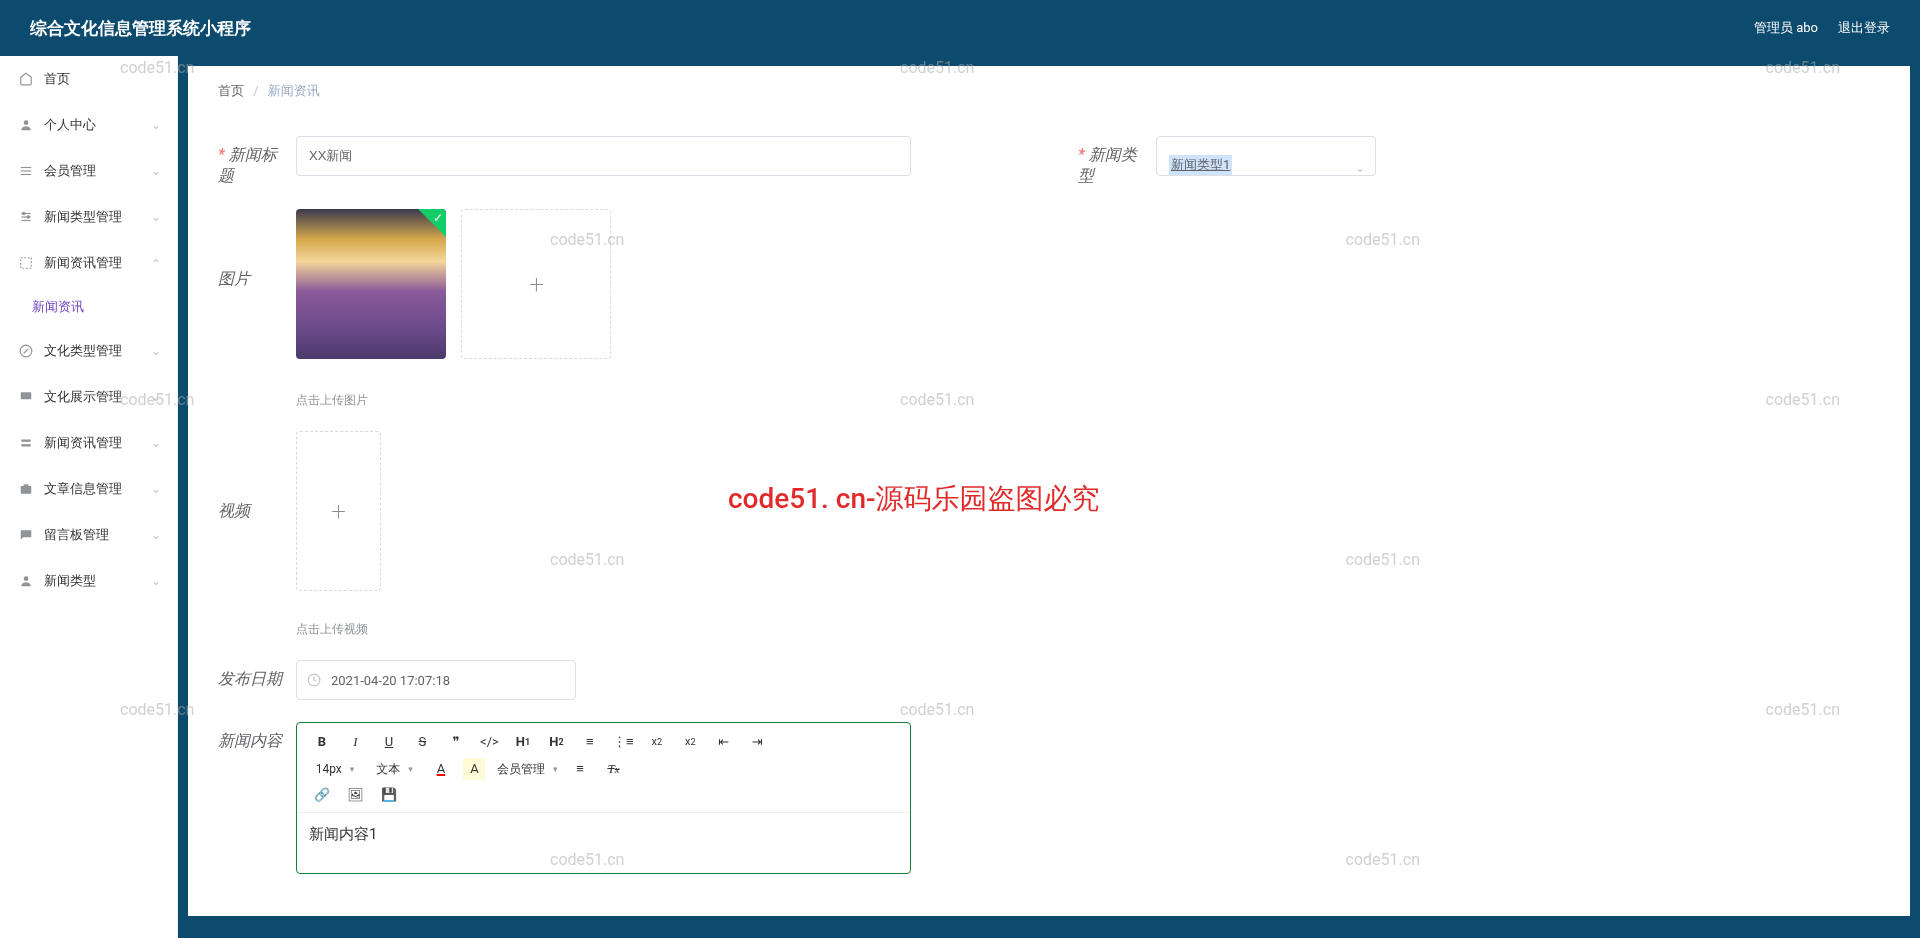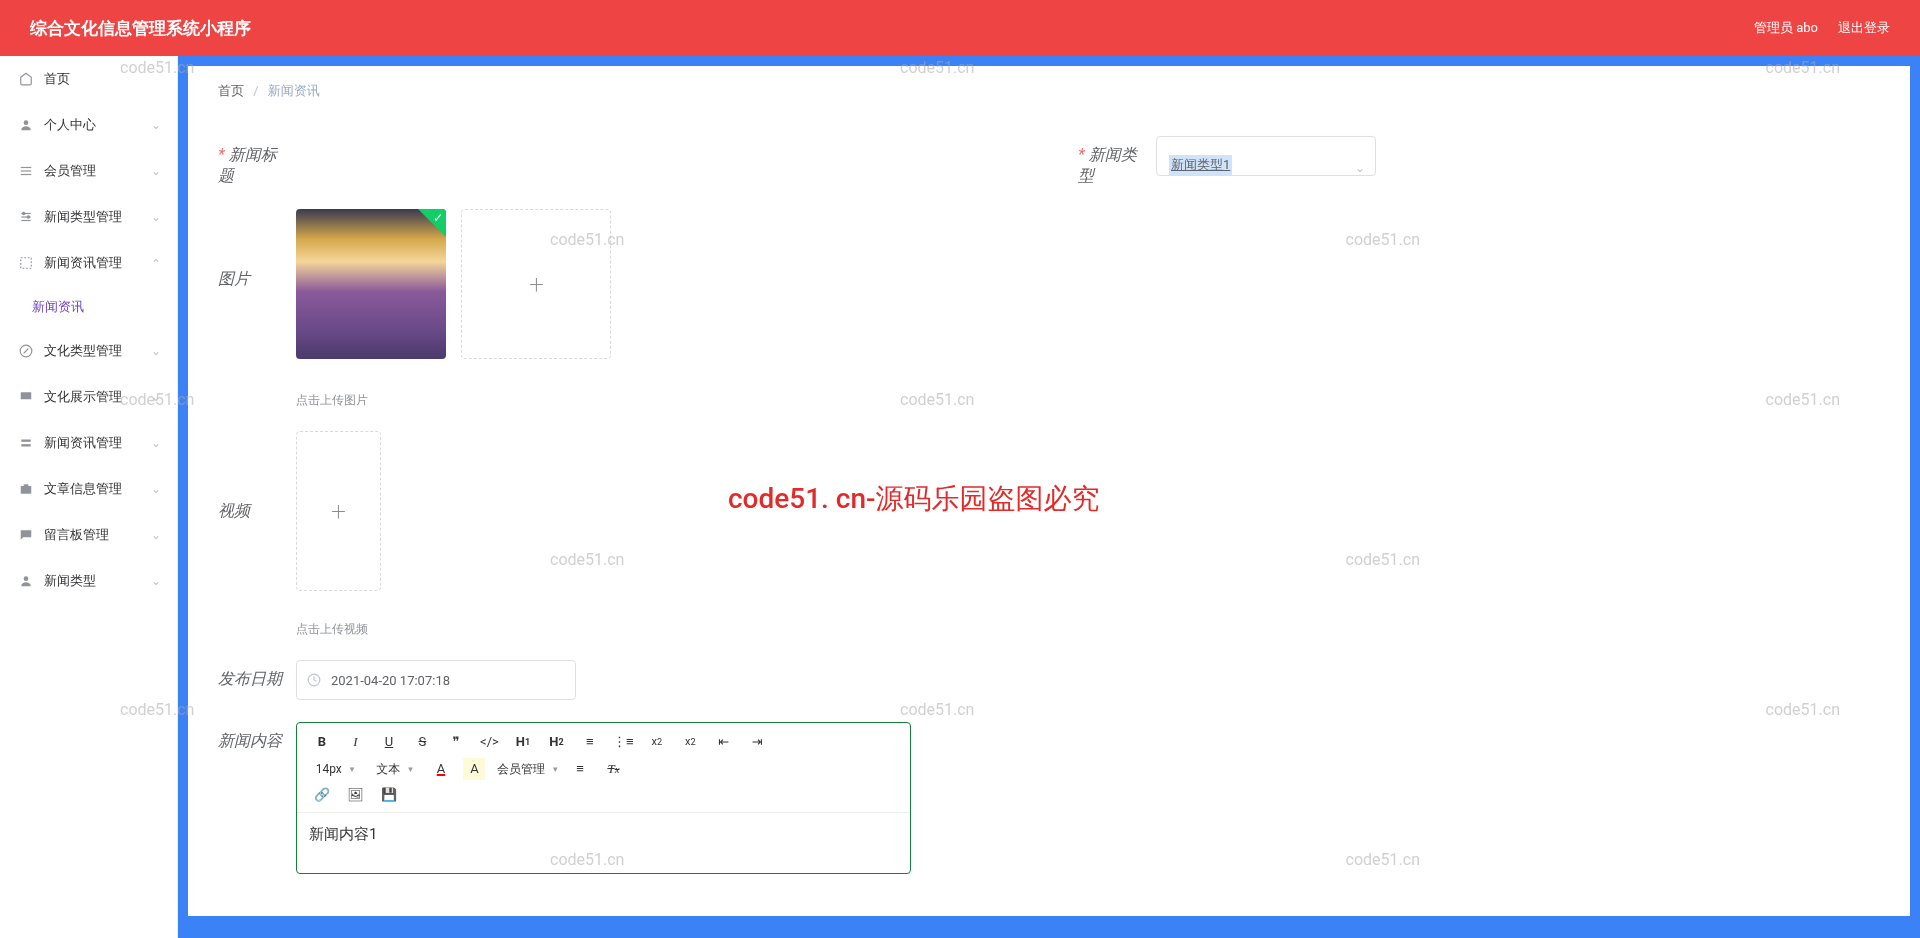--- a/index.html
+++ b/index.html
@@ -1,28 +1,28 @@
 <!DOCTYPE html>
 <html><head>
 <meta charset="utf-8">
 <style>
 * { box-sizing: border-box; margin: 0; padding: 0; }
 body { font-family: -apple-system, BlinkMacSystemFont, "Segoe UI", Roboto, "Helvetica Neue", Arial, sans-serif; font-size: 14px; color: #606266; background: #f5f5f5; }
-.header { height: 56px; background: #ef4444; display: flex; align-items: center; justify-content: space-between; padding: 0 30px; color: #fff; }
+.header { height: 56px; background: #0c4a6e; display: flex; align-items: center; justify-content: space-between; padding: 0 30px; color: #fff; }
 .header-title { font-size: 17px; font-weight: 600; }
 .header-right { display: flex; gap: 20px; font-size: 13px; }
 .header-right span { cursor: pointer; }
 .container { display: flex; height: calc(100vh - 56px); }
 .sidebar { width: 178px; background: #fff; border-right: 1px solid #eee; overflow-y: auto; flex-shrink: 0; }
 .menu-item { display: flex; align-items: center; padding: 14px 18px; cursor: pointer; color: #303133; font-size: 13px; position: relative; }
 .menu-item .icon-slot { width: 16px; height: 16px; margin-right: 10px; display: flex; align-items: center; justify-content: center; color: #909399; }
 .menu-item .chevron { position: absolute; right: 16px; color: #c0c4cc; font-size: 12px; transition: transform .2s; }
 .menu-item.expanded .chevron { transform: rotate(180deg); }
 .submenu-item { padding: 12px 18px 12px 32px; font-size: 13px; cursor: pointer; color: #6f42c1; }
-.main { flex: 1; overflow-y: auto; background: #3b82f6; }
+.main { flex: 1; overflow-y: auto; background: #0c4a6e; }
 .breadcrumb { padding: 16px 30px; font-size: 13px; color: #606266; background: #fff; margin: 10px; margin-bottom: 0; }
 .breadcrumb .sep { margin: 0 6px; color: #c0c4cc; }
 .breadcrumb .current { color: #97a8be; }
 .form-panel { background: #fff; margin: 0 10px; padding: 20px 30px; }
 .form-row { display: flex; align-items: flex-start; margin-bottom: 22px; }
 .form-label { width: 78px; text-align: left; padding-right: 12px; font-size: 16px; color: #606266; padding-top: 9px; flex-shrink: 0; position: relative; font-style: italic; }
 .form-label.required::before { content: "*"; color: #f56c6c; margin-right: 4px; }
 .form-content { flex: 1; }
 .row-inline { display: flex; gap: 140px; }
 .row-inline .form-row { flex: 1; margin-bottom: 0; }
@@ -189,20 +189,23 @@
       <span>首页</span>
       <span class="sep">/</span>
       <span class="current">新闻资讯</span>
     </div>
 
     <div class="form-panel">
 
       <div class="row-inline" style="margin-bottom:22px;">
         <div class="form-row" style="max-width:720px;">
           <div class="form-label required">新闻标题</div>
+          <div class="form-content">
+            <input class="text-input" value="XX新闻" style="">
+          </div>
         </div>
         <div class="form-row" style="max-width:340px;">
           <div class="form-label required">新闻类型</div>
           <div class="form-content">
             <div class="select-input">
               <span class="sel-val">新闻类型1</span>
               <span class="sel-arrow">⌄</span>
             </div>
           </div>
         </div>

